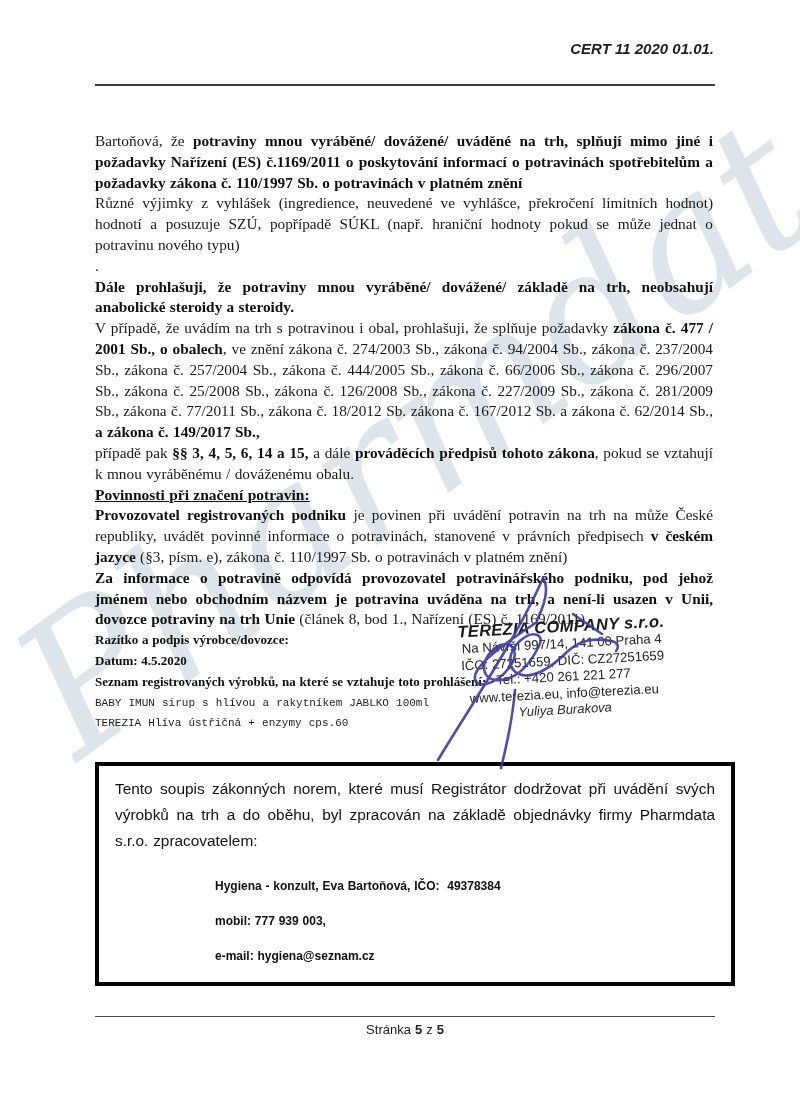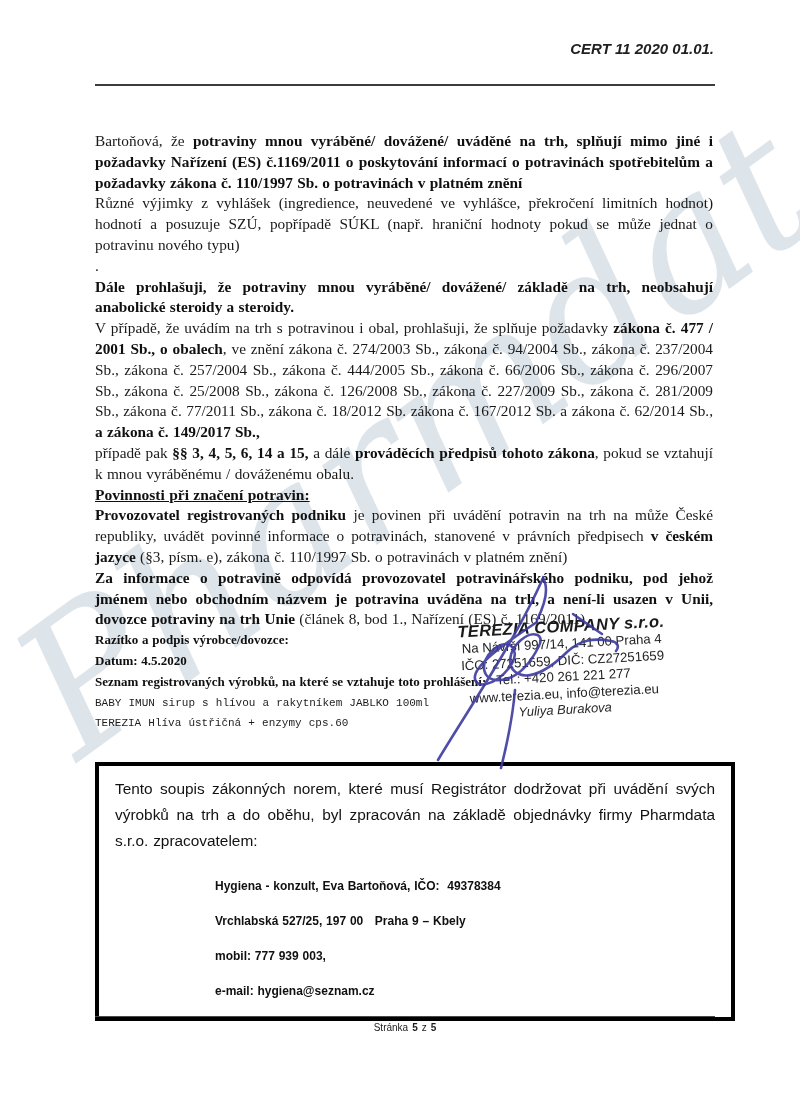--- a/index.html
+++ b/index.html
@@ -31,21 +31,21 @@
                  text-align:left;white-space:pre-wrap;color:#101010;}
   .box-contact p:last-child{margin-bottom:0;}
   .stamp{position:absolute;left:398px;top:617px;width:330px;text-align:center;
          font-family:"Liberation Sans",sans-serif;color:#242424;transform:rotate(-3deg);}
   .stamp-title{font-weight:bold;font-style:italic;font-size:16.5px;letter-spacing:.3px;color:#1a1a1a;}
   .stamp-line{font-size:13.2px;line-height:16.6px;}
   .stamp-signer{font-size:13px;font-style:italic;line-height:16px;color:#2a2a2a;}
   .signature-svg{position:absolute;left:425px;top:560px;pointer-events:none;}
   .footer-rule{position:absolute;top:1016px;left:95px;width:620px;height:0;border-top:1.5px solid #4a4a4a;}
   .footer-text{position:absolute;top:1022px;left:95px;width:620px;text-align:center;
-               font-family:"Liberation Sans",sans-serif;font-size:10px;color:#1c1c1c;}
+               font-family:"Liberation Sans",sans-serif;font-size:13px;color:#1c1c1c;}
   .footer-text .num{font-weight:bold;}
   .footer-text span{padding:0 2px;}
 </style>
 </head>
 <body>
 
 <div class="page">
 
   <svg class="watermark-svg" width="800" height="1100" viewBox="0 0 800 1100">
     <text x="78" y="762" transform="rotate(-36 78 762)" font-size="186" font-style="italic" font-family="'DejaVu Serif', serif" fill="rgba(175,190,206,0.42)">Pharmdata</text>
@@ -69,21 +69,20 @@
     <p class="label-line label-datum">Datum: 4.5.2020</p>
 
     <p class="label-line products-heading">Seznam registrovaných výrobků, na které se vztahuje toto prohlášení:</p>
     <p class="product">BABY IMUN sirup s hlívou a rakytníkem JABLKO 100ml</p>
     <p class="product">TEREZIA Hlíva ústřičná + enzymy cps.60</p>
 
     <div class="legal-box">
       <p class="box-intro">Tento soupis zákonných norem, které musí Registrátor dodržovat při uvádění svých výrobků na trh a do oběhu, byl zpracován na základě objednávky firmy Pharmdata s.r.o. zpracovatelem:</p>
       <div class="box-contact">
         <p>Hygiena - konzult, Eva Bartoňová, IČO:  49378384</p>
-        <p>Vrchlabská 527/25, 197 00   Praha 9 – Kbely</p>
         <p>mobil: 777 939 003,</p>
         <p>e-mail: hygiena@seznam.cz</p>
       </div>
     </div>
   </div>
 
   <div class="stamp">
     <div class="stamp-title">TEREZIA COMPANY s.r.o.</div>
     <div class="stamp-line">Na Návrší 997/14, 141 00 Praha 4</div>
     <div class="stamp-line">IČO: 27251659, DIČ: CZ27251659</div>

